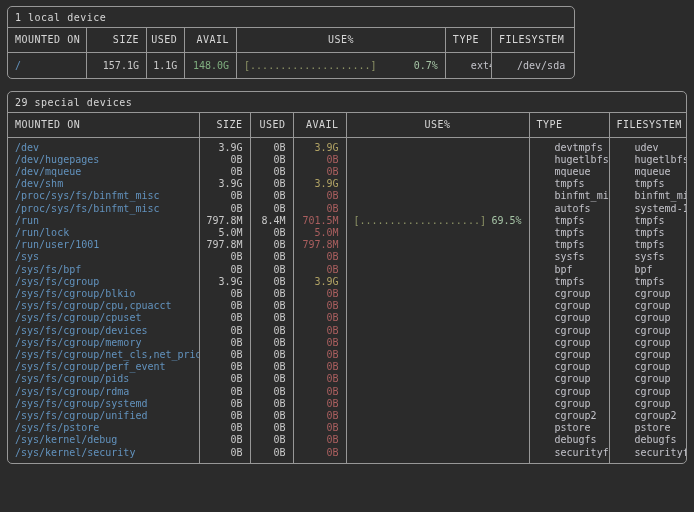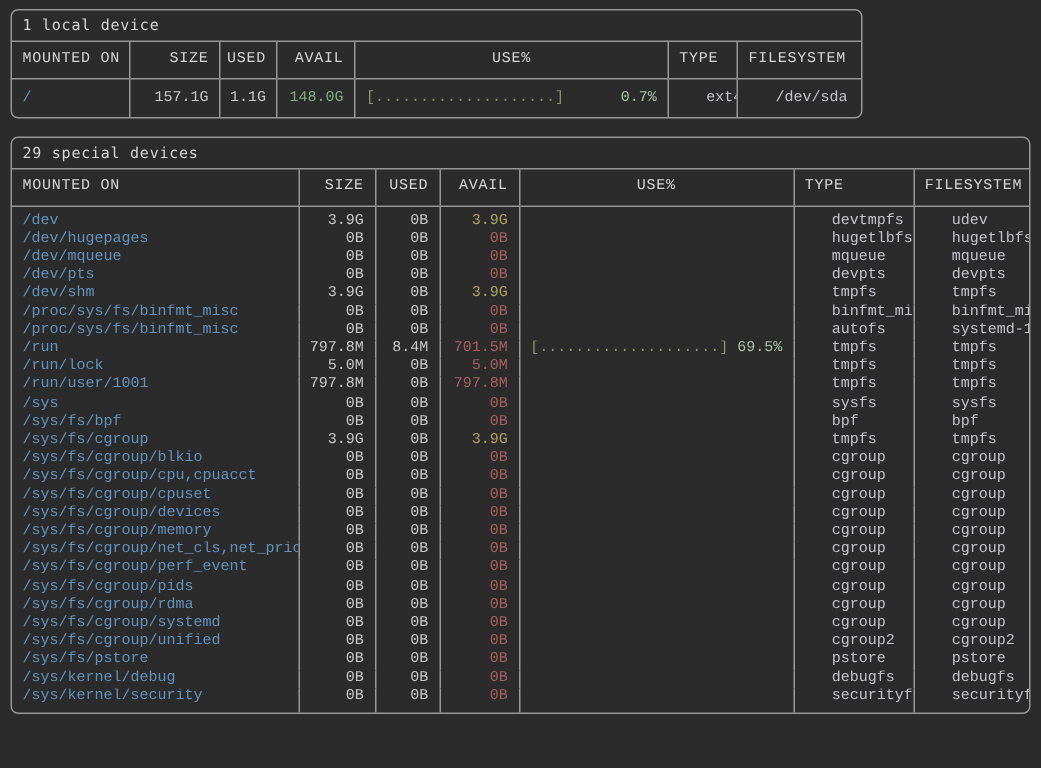--- a/index.html
+++ b/index.html
@@ -20,21 +20,21 @@
   }
   .panel-1 { width: 568px; margin-top: 6px; }
   .panel-2 { width: 680px; margin-top: 12px; }
   .panel-title {
     height: 21px; line-height: 21px;
     padding-left: 7px;
     border-bottom: 1px solid #979797;
     color: #d6d6d6;
     letter-spacing: 0.5px;
   }
-  table { border-collapse: collapse; table-layout: fixed; width: 100%; font-family: Liberation Mono, monospace; }
+  table { border-collapse: collapse; table-layout: fixed; width: 100%; }
   th, td {
     padding: 0;
     font-weight: normal;
     white-space: nowrap;
     overflow: hidden;
     font-size: 10px;
   }
   th + th, td + td { border-left: 1px solid #979797; }
   thead th {
     height: 24px;
@@ -155,29 +155,20 @@
         <tr>
           <td class="cell-mount">/dev/mqueue</td>
           <td class="cell-num">0B</td>
           <td class="cell-num">0B</td>
           <td class="cell-avail lv-low">0B</td>
           <td class="cell-use"></td>
           <td class="cell-text">mqueue</td>
           <td class="cell-text">mqueue</td>
         </tr>
         <tr>
-          <td class="cell-mount">/dev/pts</td>
-          <td class="cell-num">0B</td>
-          <td class="cell-num">0B</td>
-          <td class="cell-avail lv-low">0B</td>
-          <td class="cell-use"></td>
-          <td class="cell-text">devpts</td>
-          <td class="cell-text">devpts</td>
-        </tr>
-        <tr>
           <td class="cell-mount">/dev/shm</td>
           <td class="cell-num">3.9G</td>
           <td class="cell-num">0B</td>
           <td class="cell-avail lv-mid">3.9G</td>
           <td class="cell-use"></td>
           <td class="cell-text">tmpfs</td>
           <td class="cell-text">tmpfs</td>
         </tr>
         <tr>
           <td class="cell-mount">/proc/sys/fs/binfmt_misc</td>

